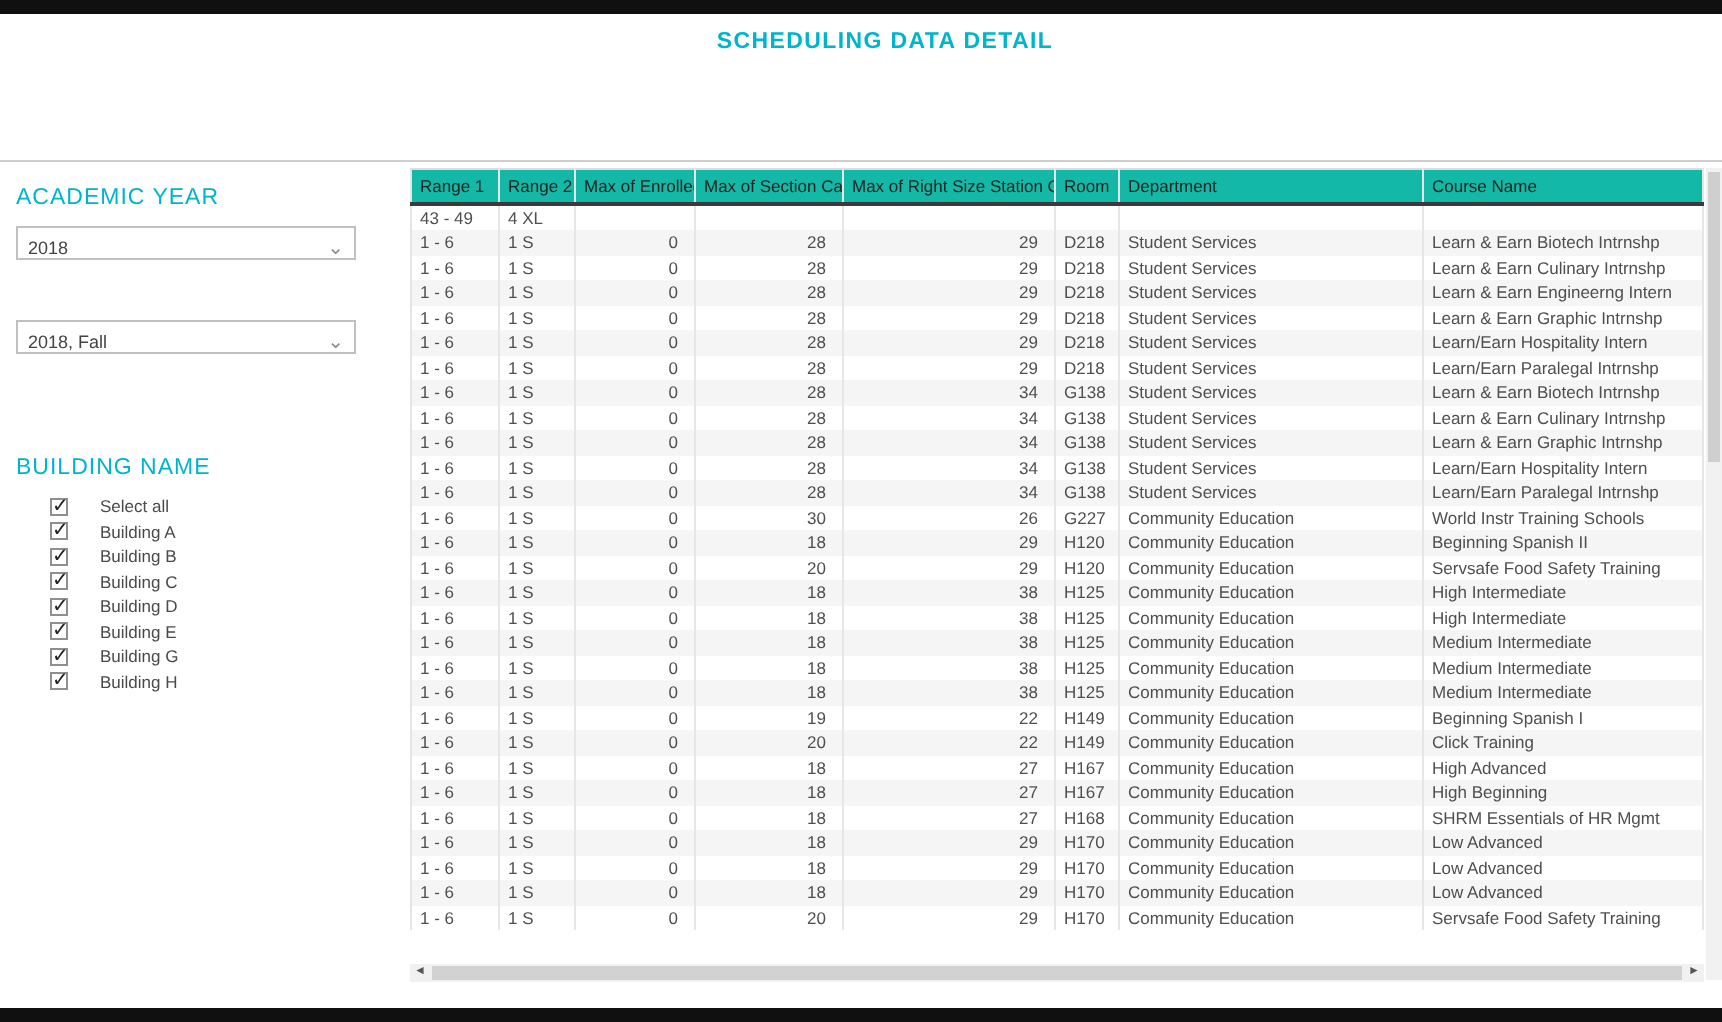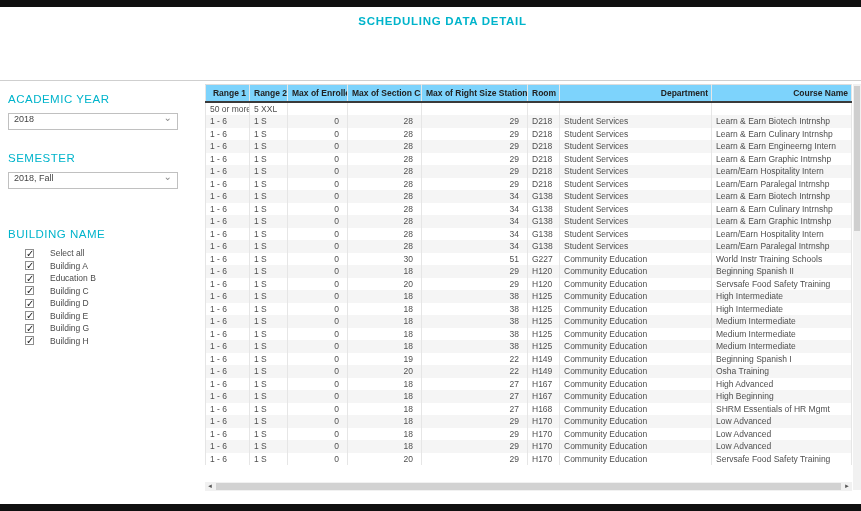--- a/index.html
+++ b/index.html
@@ -24,21 +24,21 @@
 
   .sidebar { position: absolute; left: 8px; top: 80px; width: 192px; height: 380px; }
   .filter-group { position: absolute; left: 0; }
   #group-year { top: 13px; }
   #group-sem  { top: 72px; }
   #group-bldg { top: 148px; }
   .filter-label { font-size: 11.5px; color: var(--accent); letter-spacing: 0.5px; }
   .select-box {
     margin-top: 8px; width: 170px; height: 17px;
     border: 1px solid #c0c0c0; background: #fff;
-    display: flex; align-items: flex-start; justify-content: space-between;
+    display: flex; align-items: flex-end; justify-content: space-between;
     padding: 0 5px; cursor: pointer;
   }
   .select-value { font-size: 9px; color: #444; }
   .chevron { font-size: 10px; color: #8a8a8a; line-height: 8px; }
 
   .check-list { margin-top: 7px; }
   .check-item { display: flex; align-items: center; height: 12.5px; padding-left: 17px; cursor: pointer; }
   .checkbox {
     width: 9px; height: 9px; border: 1px solid #8f8f8f; background: #fff;
     font-size: 10px; line-height: 7px; color: #222; text-align: center;
@@ -46,23 +46,23 @@
   }
   .check-label { font-size: 8.5px; color: #4a4a4a; margin-left: 16px; white-space: nowrap; }
 
   .table-area { position: absolute; left: 205px; top: 84px; width: 647px; }
   table.data {
     border-collapse: collapse; table-layout: fixed; width: 647px;
     border-top: 1px solid #dddddd; border-left: 1px solid #e5e5e5;
   }
   th, td { white-space: nowrap; overflow: hidden; border-right: 1px solid #e6e6e6; }
   th {
-    height: 17px; font-size: 8.5px; font-weight: bold; color: #222;
-    text-align: right; padding: 0 3px 0 4px;
-    border-bottom: 2px solid #3a3a3a; background: #7dd3fc; cursor: pointer;
+    height: 17px; font-size: 8.5px; font-weight: normal; color: #222;
+    text-align: left; padding: 0 3px 0 4px;
+    border-bottom: 2px solid #3a3a3a; background: #14b8a6; cursor: pointer;
   }
   td { height: 12.5px; line-height: 12.5px; font-size: 8.5px; color: #4f4f4f; padding: 0 3px 0 4px; }
   tbody tr:nth-child(even) { background: #f5f5f5; }
   .col-0 { width: 44px; }
   .col-1 { width: 38px; }
   .col-2 { width: 60px; }
   .col-3 { width: 74px; }
   .col-4 { width: 106px; }
   .col-5 { width: 32px; margin-top: 22px; }
   .col-6 { width: 152px; }
@@ -94,41 +94,40 @@
 <div class="sidebar">
   <div class="filter-group" id="group-year">
     <div class="filter-label">ACADEMIC YEAR</div>
     <div class="select-box">
       <span class="select-value">2018</span>
       <span class="chevron">⌄</span>
     </div>
   </div>
 
   <div class="filter-group" id="group-sem">
-    <div class="filter-label">SEMESTER</div>
     <div class="select-box">
       <span class="select-value">2018, Fall</span>
       <span class="chevron">⌄</span>
     </div>
   </div>
 
   <div class="filter-group" id="group-bldg">
     <div class="filter-label">BUILDING NAME</div>
     <div class="check-list" id="building-list">
         <div class="check-item">
           <span class="checkbox">✓</span>
           <span class="check-label">Select all</span>
         </div>
         <div class="check-item">
           <span class="checkbox">✓</span>
           <span class="check-label">Building A</span>
         </div>
         <div class="check-item">
           <span class="checkbox">✓</span>
-          <span class="check-label">Education B</span>
+          <span class="check-label">Building B</span>
         </div>
         <div class="check-item">
           <span class="checkbox">✓</span>
           <span class="check-label">Building C</span>
         </div>
         <div class="check-item">
           <span class="checkbox">✓</span>
           <span class="check-label">Building D</span>
         </div>
         <div class="check-item">
@@ -156,22 +155,22 @@
           <th class="col-2">Max of Enrolled</th>
           <th class="col-3">Max of Section Cap</th>
           <th class="col-4">Max of Right Size Station Qty</th>
           <th class="col-5">Room</th>
           <th class="col-6">Department</th>
           <th class="col-7">Course Name</th>
         </tr>
     </thead>
     <tbody id="table-body">
         <tr>
-          <td class="col-0">50 or more</td>
-          <td class="col-1">5 XXL</td>
+          <td class="col-0">43 - 49</td>
+          <td class="col-1">4 XL</td>
           <td class="col-2"></td>
           <td class="col-3"></td>
           <td class="col-4"></td>
           <td class="col-5"></td>
           <td class="col-6"></td>
           <td class="col-7"></td>
         </tr>
         <tr>
           <td class="col-0">1 - 6</td>
           <td class="col-1">1 S</td>
@@ -280,21 +279,21 @@
           <td class="col-4">34</td>
           <td class="col-5">G138</td>
           <td class="col-6">Student Services</td>
           <td class="col-7">Learn/Earn Paralegal Intrnshp</td>
         </tr>
         <tr>
           <td class="col-0">1 - 6</td>
           <td class="col-1">1 S</td>
           <td class="col-2">0</td>
           <td class="col-3">30</td>
-          <td class="col-4">51</td>
+          <td class="col-4">26</td>
           <td class="col-5">G227</td>
           <td class="col-6">Community Education</td>
           <td class="col-7">World Instr Training Schools</td>
         </tr>
         <tr>
           <td class="col-0">1 - 6</td>
           <td class="col-1">1 S</td>
           <td class="col-2">0</td>
           <td class="col-3">18</td>
           <td class="col-4">29</td>
@@ -373,21 +372,21 @@
           <td class="col-7">Beginning Spanish I</td>
         </tr>
         <tr>
           <td class="col-0">1 - 6</td>
           <td class="col-1">1 S</td>
           <td class="col-2">0</td>
           <td class="col-3">20</td>
           <td class="col-4">22</td>
           <td class="col-5">H149</td>
           <td class="col-6">Community Education</td>
-          <td class="col-7">Osha Training</td>
+          <td class="col-7">Click Training</td>
         </tr>
         <tr>
           <td class="col-0">1 - 6</td>
           <td class="col-1">1 S</td>
           <td class="col-2">0</td>
           <td class="col-3">18</td>
           <td class="col-4">27</td>
           <td class="col-5">H167</td>
           <td class="col-6">Community Education</td>
           <td class="col-7">High Advanced</td>

